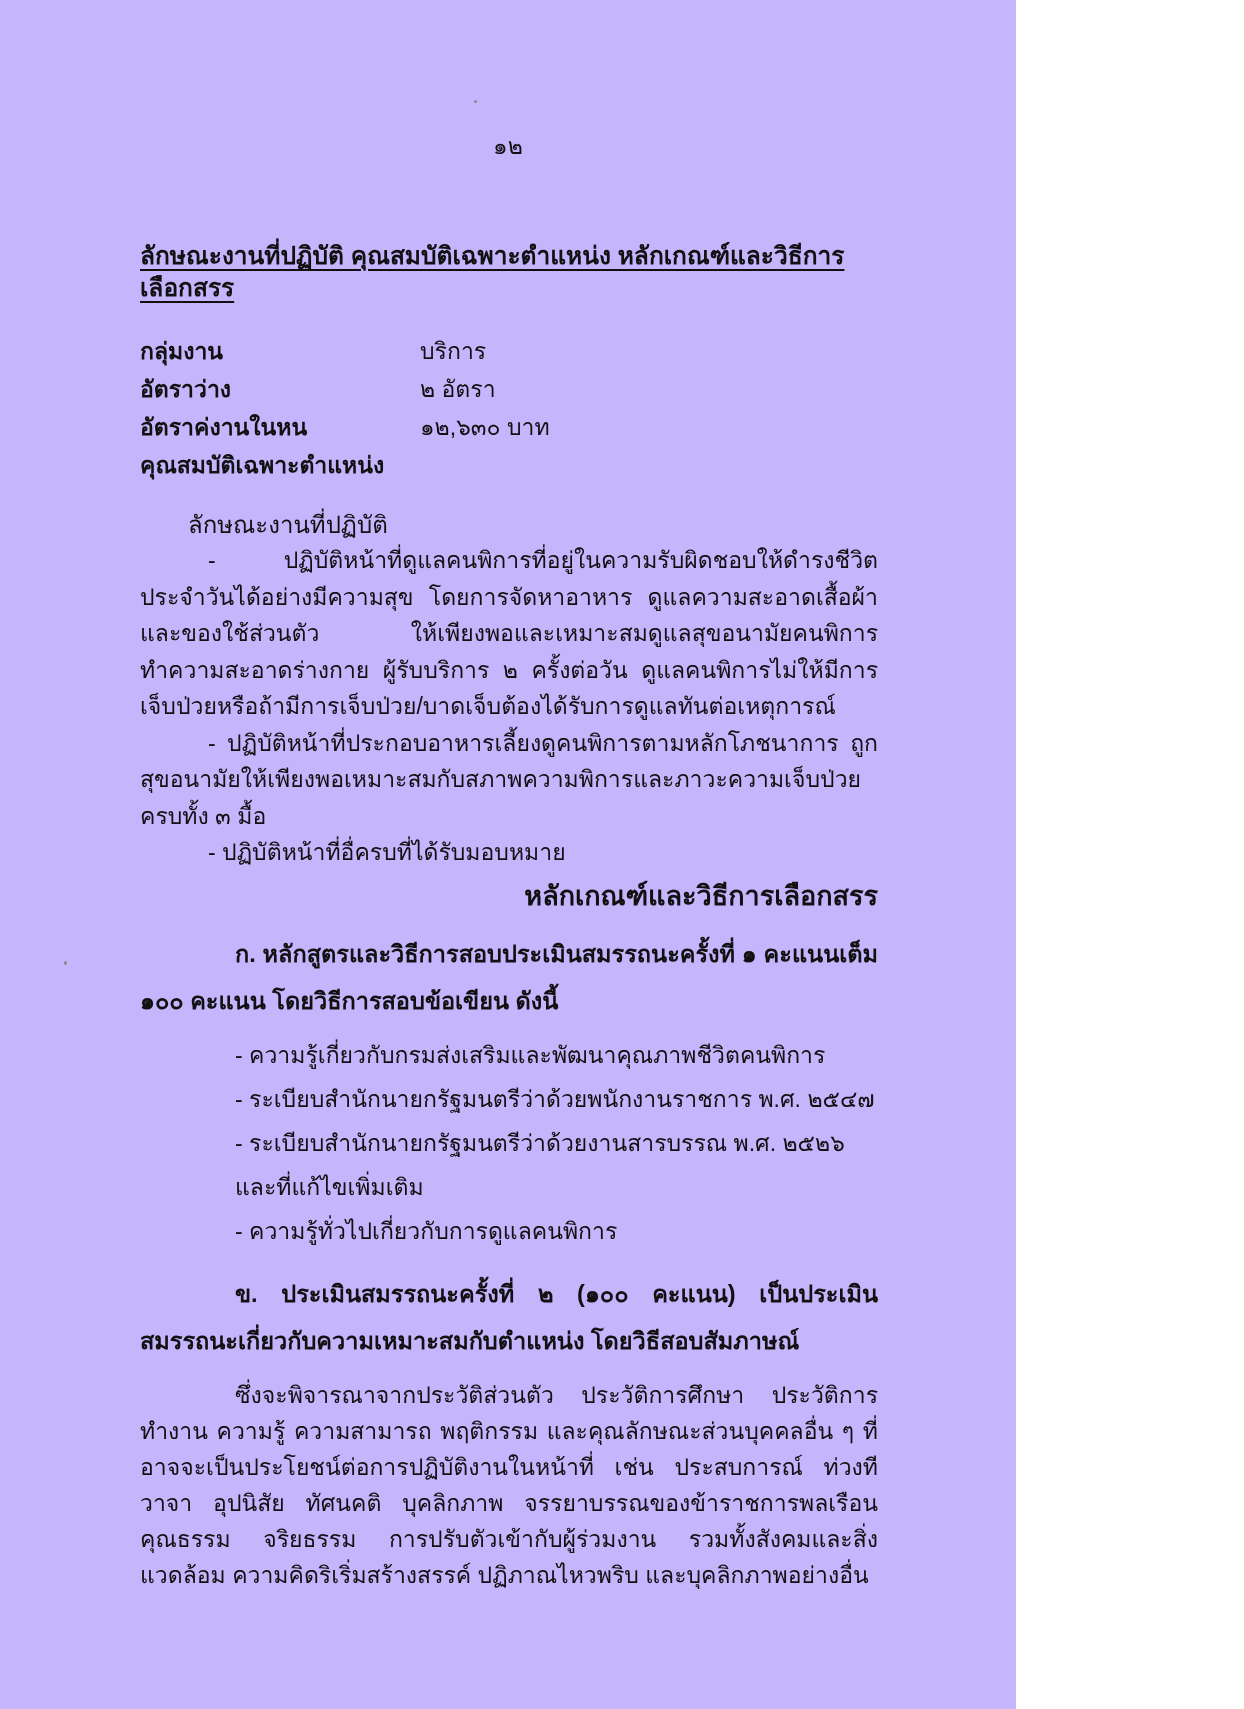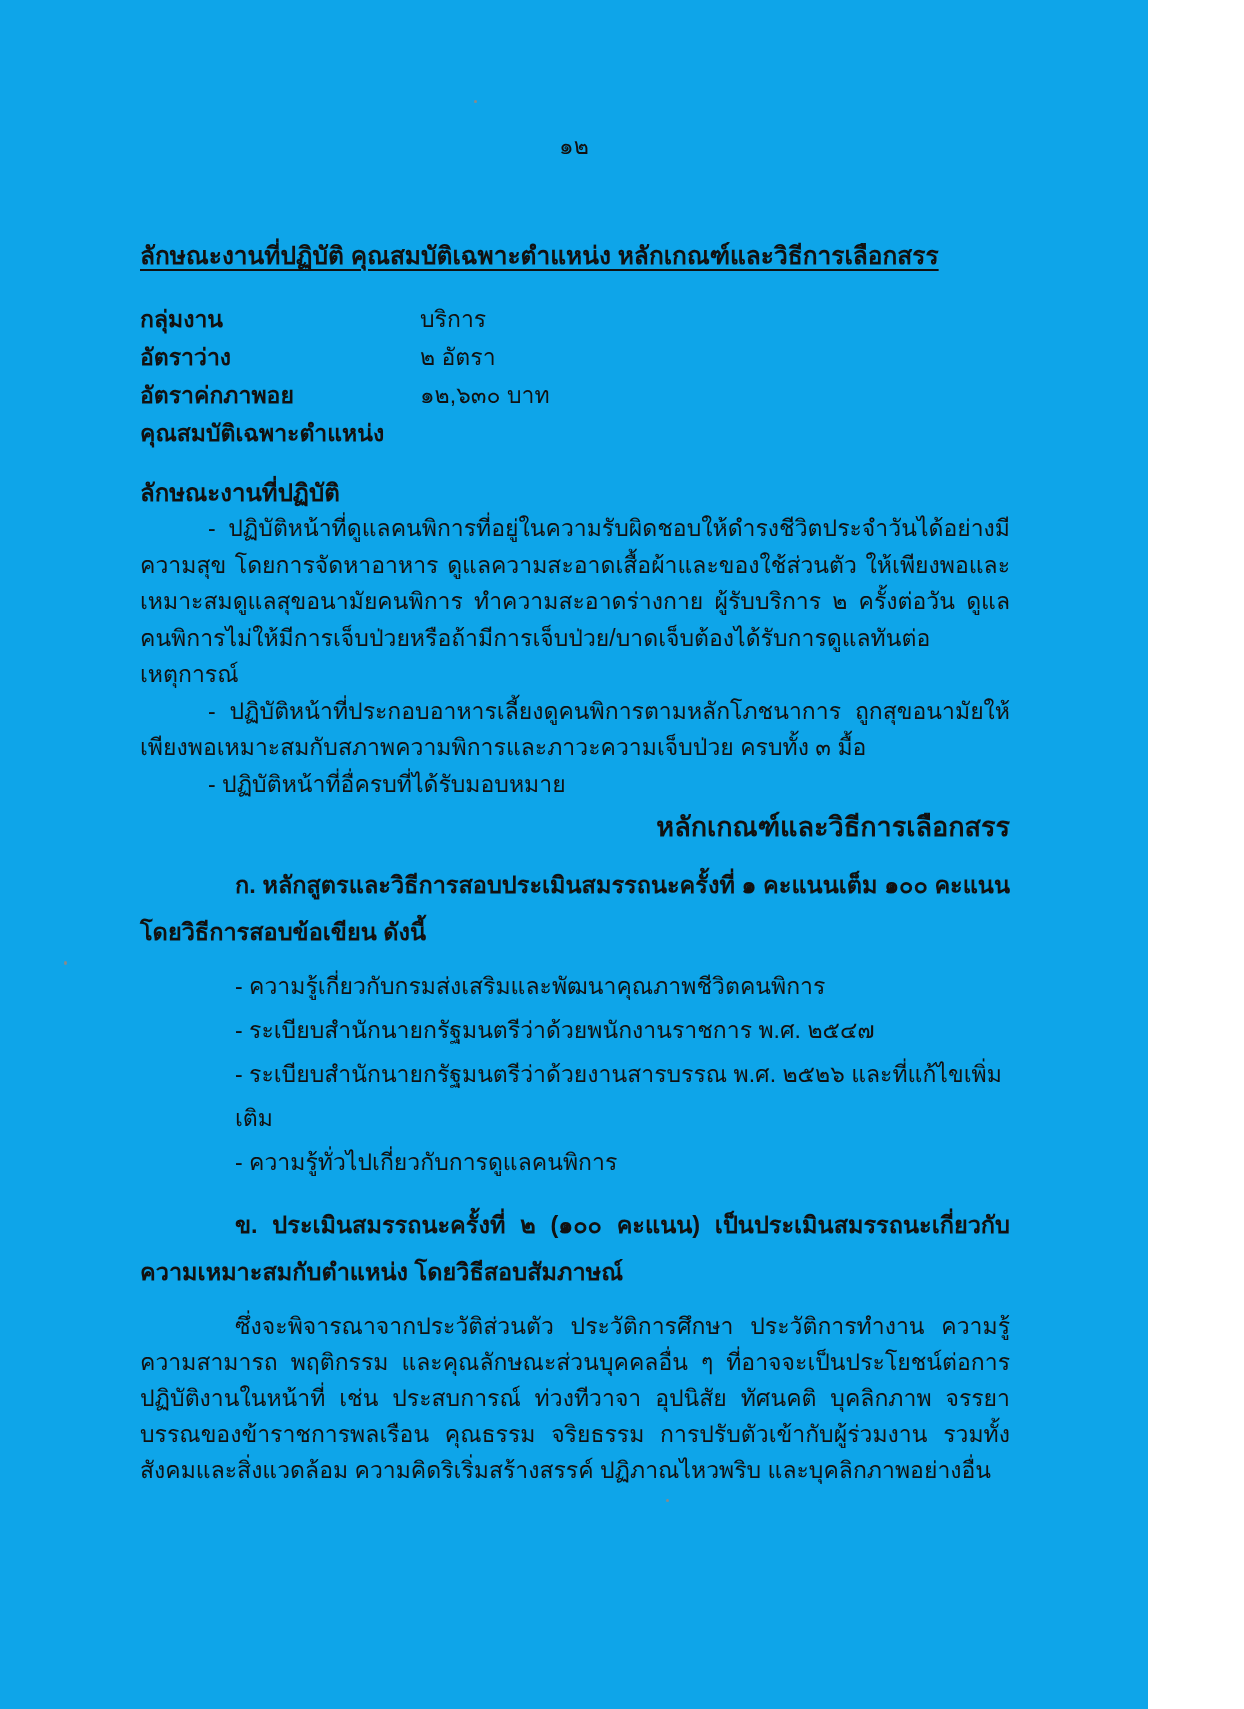--- a/index.html
+++ b/index.html
@@ -2,23 +2,23 @@
 <html lang="th"><head>
 <meta charset="utf-8">
 <style>
   html, body {
     margin: 0;
     padding: 0;
     background: #ffffff;
   }
   .page {
     position: relative;
-    width: 1148px;
+    width: 1016px;
     height: 1709px;
-    background: #0ea5e9;
+    background: #c4b5fd;
     color: #111111;
     font-family: "Liberation Sans", sans-serif;
     overflow: hidden;
   }
   .page-number {
     padding-top: 132px;
     text-align: center;
     font-size: 23px;
     line-height: 28px;
   }
@@ -45,22 +45,23 @@
   .field-label {
     flex: 0 0 280px;
     font-weight: bold;
   }
   .field-value {
     flex: 1 1 auto;
   }
   .section-heading {
     margin-top: 24px;
     font-size: 24px;
-    font-weight: bold;
+    font-weight: normal;
     line-height: 34px;
+    margin-left: 48px;
   }
   .para {
     margin: 0;
     font-size: 23px;
     line-height: 36.5px;
     text-align: justify;
   }
   .para.first-indent {
     text-indent: 68px;
   }
@@ -130,21 +131,21 @@
     <div class="fields">
       <div class="field-row">
         <div class="field-label">กลุ่มงาน</div>
         <div class="field-value">บริการ</div>
       </div>
       <div class="field-row">
         <div class="field-label">อัตราว่าง</div>
         <div class="field-value">๒ อัตรา</div>
       </div>
       <div class="field-row">
-        <div class="field-label">อัตราค่กภาพอย</div>
+        <div class="field-label">อัตราค่งานในหน</div>
         <div class="field-value">๑๒,๖๓๐ บาท</div>
       </div>
       <div class="field-row">
         <div class="field-label">คุณสมบัติเฉพาะตำแหน่ง</div>
       </div>
     </div>
 
     <div class="section-heading">ลักษณะงานที่ปฏิบัติ</div>
 
     <p class="para first-indent">- ปฏิบัติหน้าที่ดูแลคนพิการที่อยู่ในความรับผิดชอบให้ดำรงชีวิตประจำวันได้อย่างมีความสุข โดยการจัดหาอาหาร ดูแลความสะอาดเสื้อผ้าและของใช้ส่วนตัว ให้เพียงพอและเหมาะสมดูแลสุขอนามัยคนพิการ ทำความสะอาดร่างกาย ผู้รับบริการ ๒ ครั้งต่อวัน ดูแลคนพิการไม่ให้มีการเจ็บป่วยหรือถ้ามีการเจ็บป่วย/บาดเจ็บต้องได้รับการดูแลทันต่อเหตุการณ์</p>

